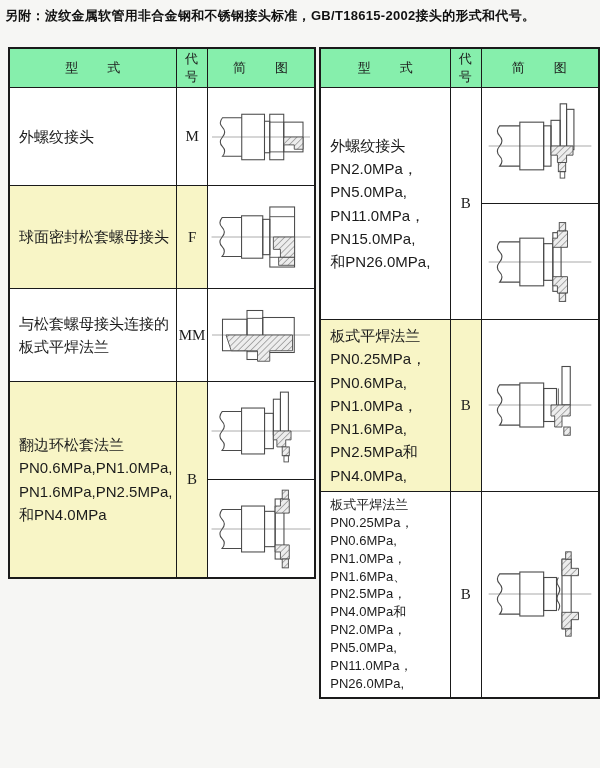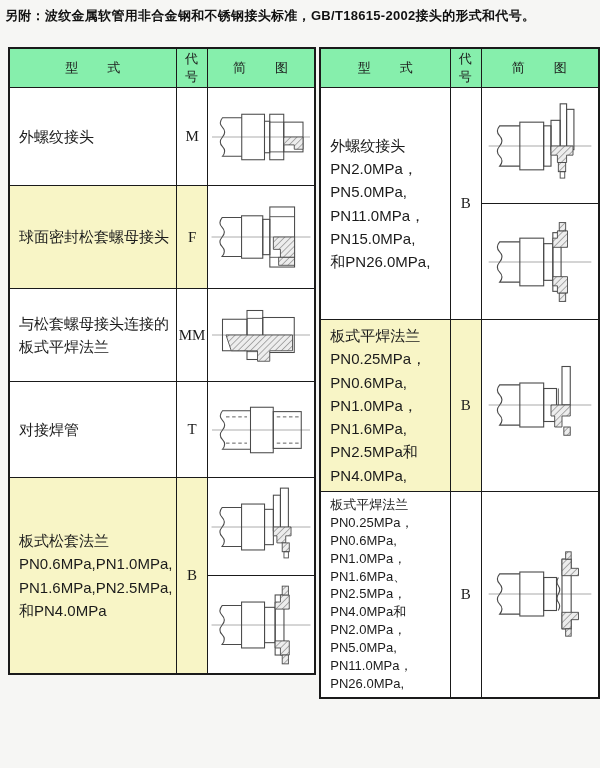--- a/index.html
+++ b/index.html
@@ -156,41 +156,23 @@
           <line class="lnt" x1="44" y1="29" x2="62" y2="29"></line>
                 <line class="lnt" x1="44" y1="67" x2="62" y2="67"></line>
           <rect class="ln" x="62" y="28" width="36" height="40"></rect>
           <path class="ht" d="M20,48 h76 v18 h-26 v12 h-14 v-12 h-30 z"></path>
         </svg>
       </div>
           </td>
     </tr>
 
 
-    <tr style="height:96px">
-      <td class="type">对接焊管</td>
-      <td class="code">T</td>
-      <td class="diag">
-            <div class="dwrap">
-        <svg class="fig" width="106" height="84" viewBox="0 0 120 96">
-          <line class="cl" x1="4" y1="48" x2="116" y2="48"></line>
-          <path class="ln" d="M48,26 H16 q-5,6 0,11 t0,11 t0,11 t0,11 H48"></path>
-          <line class="lnt dash" x1="20" y1="33" x2="44" y2="33"></line>
-                <line class="lnt dash" x1="20" y1="63" x2="44" y2="63"></line>
-          <rect class="ln" x="48" y="22" width="26" height="52"></rect>
-          <rect class="ln" x="74" y="27" width="32" height="42"></rect>
-          <line class="lnt dash" x1="78" y1="33" x2="104" y2="33"></line>
-                <line class="lnt dash" x1="78" y1="63" x2="104" y2="63"></line>
-        </svg>
-      </div>
-          </td>
-    </tr>
 
     <tr class="hl" style="height:196px">
-      <td class="type">板式松套法兰
+      <td class="type">翻边环松套法兰
 PN0.6MPa,PN1.0MPa,
 PN1.6MPa,PN2.5MPa,
 和PN4.0MPa</td>
       <td class="code">B</td>
       <td class="diag split">
         <div class="half" style="height:97px">
           <svg class="fig" width="106" height="88" viewBox="0 0 120 96">
             <line class="cl" x1="4" y1="48" x2="116" y2="48"></line>
             <path class="ln" d="M38,26 H16 q-5,6 0,11 t0,11 t0,11 t0,11 H38"></path>
             <rect class="ln" x="38" y="22" width="26" height="52"></rect>

